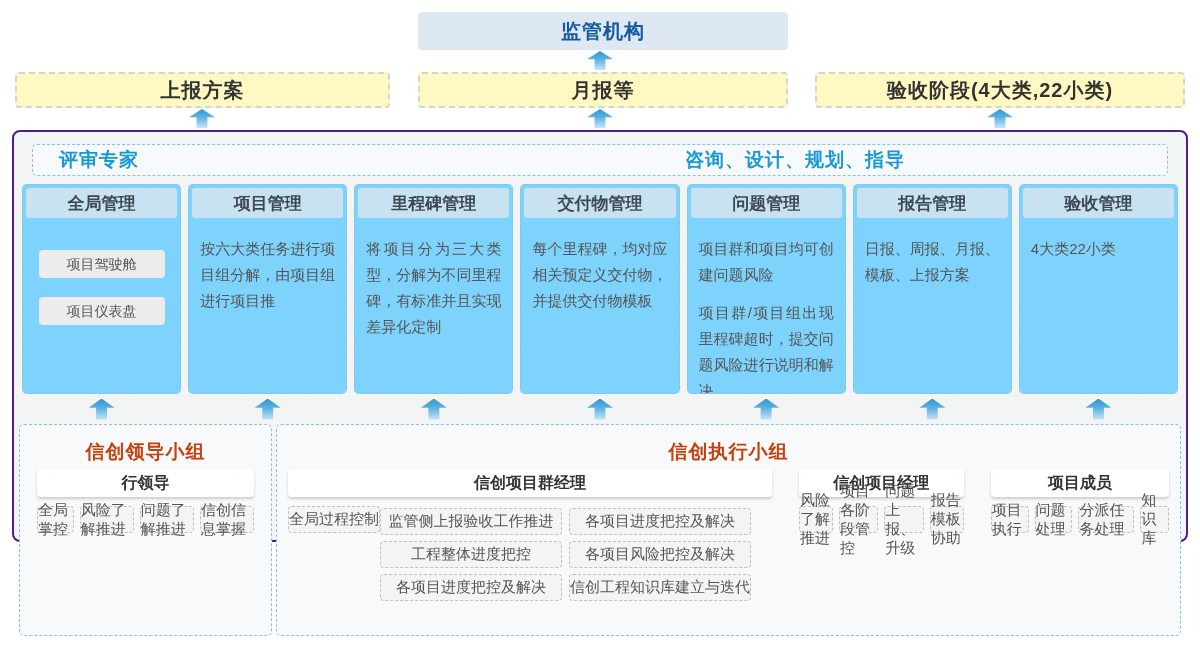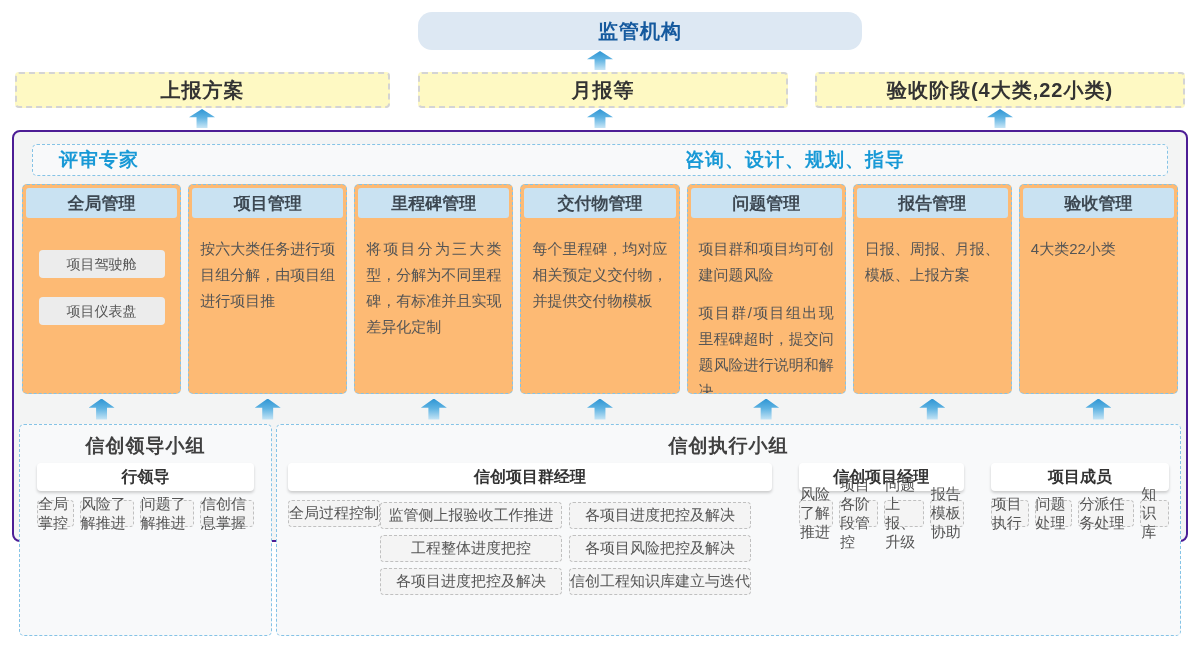--- a/index.html
+++ b/index.html
@@ -1,22 +1,22 @@
 <!DOCTYPE html>
 <html><head>
 <meta charset="utf-8">
 <style>
   * { margin:0; padding:0; box-sizing:border-box; }
   html,body { background:#fff; }
   body { font-family:"Liberation Sans","DejaVu Sans",sans-serif; }
   #page { position:relative; width:1200px; height:650px; background:#ffffff; overflow:hidden; }
 
   
-  .top-box { position:absolute; left:418px; top:12px; width:444px; height:38px;
-    background:#dde8f3; border-radius:14px; display:flex; align-items:center; justify-content:center;
+  .top-box { position:absolute; left:418px; top:12px; width:370px; height:38px;
+    background:#dde8f3; border-radius:4px; display:flex; align-items:center; justify-content:center;
     font-size:20px; font-weight:bold; color:#15599e; letter-spacing:1px; }
   .gray-dash-box { position:absolute; top:72px; height:36px; background:#fef9c3;
     border:2px dashed #d4d4d4; border-radius:4px; display:flex; align-items:center; justify-content:center;
     font-size:20px; font-weight:bold; color:#333; letter-spacing:1px; }
   .gb1 { left:15px;  width:375px; }
   .gb2 { left:418px; width:370px; }
   .gb3 { left:815px; width:370px; }
 
   
   .arrow-up { width:26px; height:19px;
@@ -33,42 +33,42 @@
     background:#f3f4f4; border:2px solid #4c1d95; border-radius:8px; }
 
   .expert-row { position:relative; margin:12px 18px 0; height:32px;
     background:#f8f9fa; border:1px dashed #85c3e6; border-radius:5px; }
   .expert-row span { position:absolute; top:0; line-height:30px;
     font-size:19px; font-weight:bold; color:#1899d6; letter-spacing:1px; }
   .ex-left  { left:26px; }
   .ex-right { left:652px; }
 
   .cols-row { display:flex; gap:7px; margin:8px 8px 0; height:210px; }
-  .col { flex:1; background:#fdba74; border:1px dashed #85c3e6; border-radius:5px; overflow:hidden; }
+  .col { flex:1; background:#7dd3fc; border:1px dashed #85c3e6; border-radius:5px; overflow:hidden; }
   .col-hd { margin:3px 3px 0; height:30px; background:#c9e2f2; border-radius:3px;
     display:flex; align-items:center; justify-content:center;
     font-size:17px; font-weight:bold; color:#3d4852; }
   .col-bd { padding:10px 11px; font-size:15px; color:#555; line-height:26px;
     text-align:justify; text-justify:inter-character;margin-top:8px; }
   .para + .para { margin-top:12px; }
   .chip { width:126px; height:28px; margin:14px auto 0; background:#ececec; border-radius:4px;
     display:flex; align-items:center; justify-content:center; font-size:14px; color:#555; }
   .chip + .chip { margin-top:19px; }
 
   .arrows-row { display:flex; gap:7px; margin:0 8px; height:30px; align-items:center; }
   .arrows-row .cell { flex:1; display:flex; justify-content:center; }
   .arrows-row .arrow-up { height:21px; }
 
   
   .bottom-row { display:flex; gap:4px; margin:0 5px; height:212px; }
   .group { background:#f8f9fa; border:1px dashed #85c3e6; border-radius:5px; }
   .grp-lead { width:253px; padding:0 17px; }
   .grp-exec { flex:1; padding:0 11px; }
-  .grp-title { margin-top:8px; height:26px; text-align:center;
-    font-size:19px; font-weight:bold; color:#404040; letter-spacing:1px; }
+  .grp-title { margin-top:14px; height:26px; text-align:center;
+    font-size:19px; font-weight:bold; color:#c2410c; letter-spacing:1px; }
   .wbar { margin-top:4px; height:28px; background:#ffffff; border-radius:4px;
     box-shadow:0 2px 3px rgba(0,0,0,.18); display:flex; align-items:center; justify-content:center;
     font-size:16px; font-weight:bold; color:#333; }
   .stack { display:flex; flex-direction:row; gap:6px; margin-top:9px; }
   .ditem { height:27px; background:#f4f4f4; border:1px dashed #c0c0c0; border-radius:4px;
     display:flex; align-items:center; justify-content:center; font-size:15px; color:#555; }
   .exec-cols { display:flex; gap:27px; }
   .ec-a { flex:505 0 0; } .ec-b { flex:172 0 0; } .ec-c { flex:186 0 0; }
   .grid2 { display:grid; grid-template-columns:1fr 1fr; gap:6px 7px; margin-top:6px; }
 </style>

